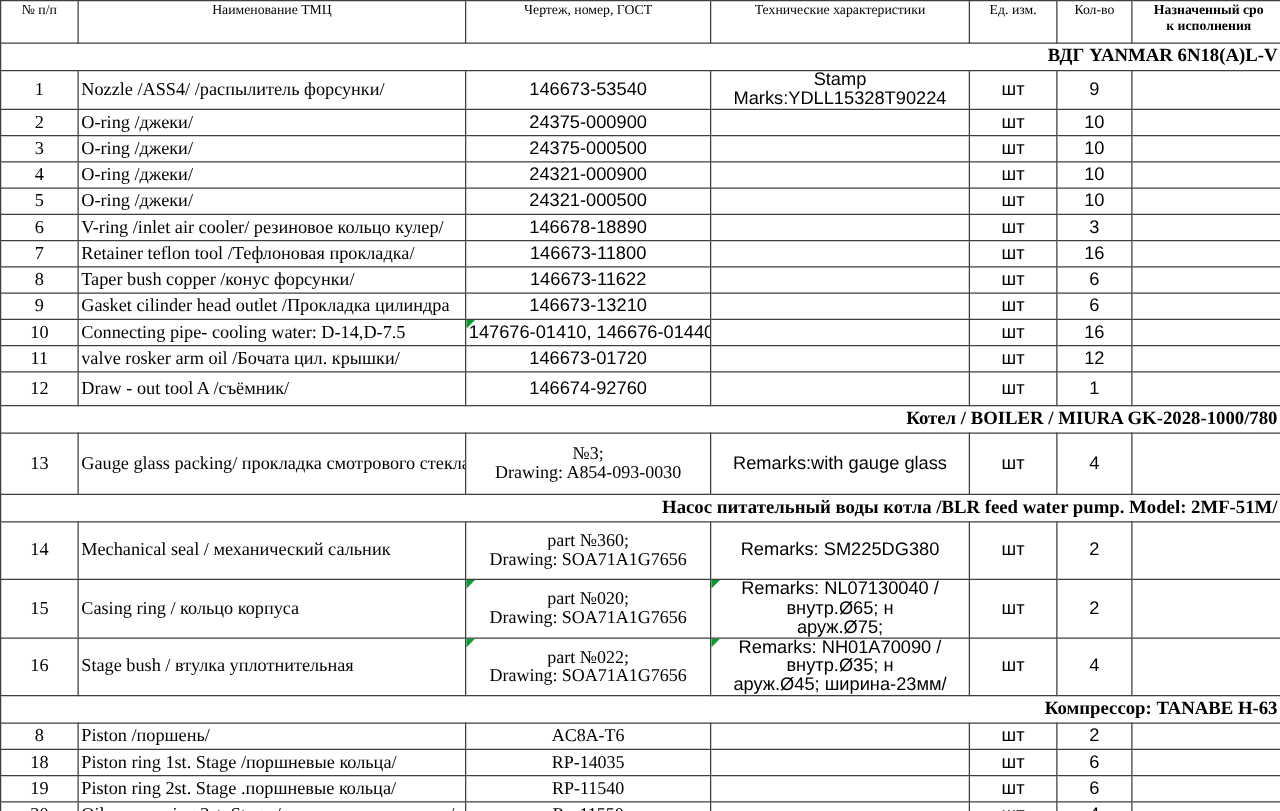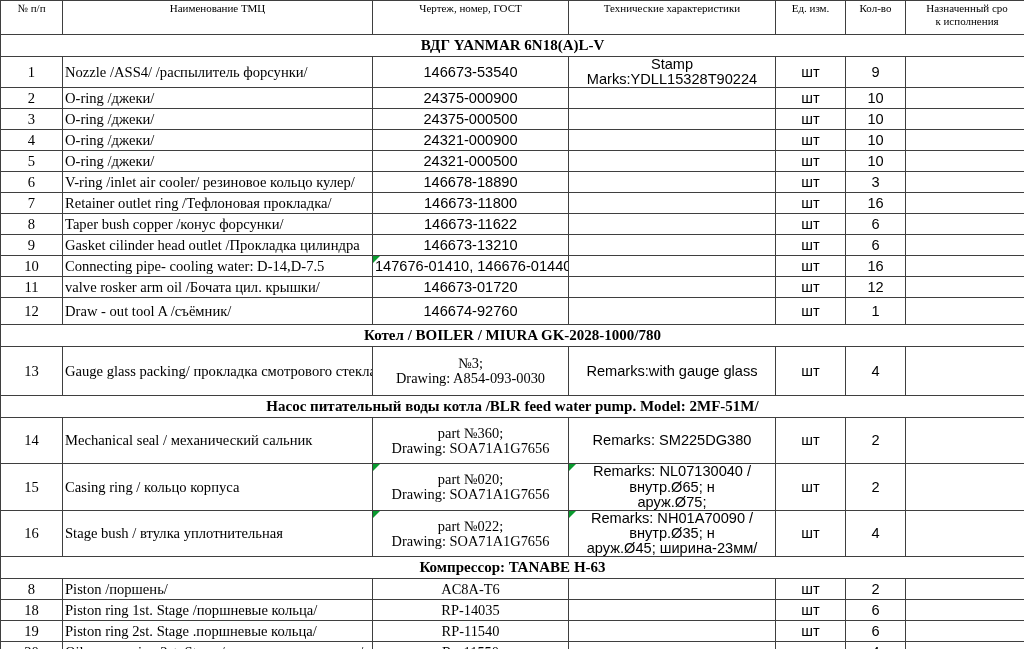--- a/index.html
+++ b/index.html
@@ -52,24 +52,25 @@
   }
   td.hdr-clip {
     position: relative;
     overflow: hidden;
   }
   td.hdr-clip .clipwrap {
     position: absolute;
     left: 4px; right: 0; top: 1px;
     text-align: center;
     line-height: 1.18;
+    font-weight: bold;
   }
   
   tr.section td {
-    text-align: center;
+    text-align: right;
     font-weight: bold;
     font-size: 15px;
     height: 21px;
   }
   
   tr.data td { font-size: 14.6px; }
   td.num { text-align: center; }
   td.name { text-align: left; padding-left: 6px; white-space: nowrap; }
   td.draw { text-align: center; font-family: "Liberation Sans", sans-serif; font-size: 13.2px; }
   td.draw.serif { font-family: "Liberation Serif", serif; font-size: 14.4px; }
@@ -192,21 +193,21 @@
     <td class="name">V-ring /inlet air cooler/ резиновое кольцо кулер/</td>
     <td class="draw">146678-18890</td>
     <td class="tech"></td>
     <td class="unit">шт</td>
     <td class="qty">3</td>
     <td class="term"></td>
   </tr>
 
   <tr class="data r-std">
     <td class="num">7</td>
-    <td class="name">Retainer outlet ring /Тефлоновая прокладка/</td>
+    <td class="name">Retainer teflon tool /Тефлоновая прокладка/</td>
     <td class="draw">146673-11800</td>
     <td class="tech"></td>
     <td class="unit">шт</td>
     <td class="qty">16</td>
     <td class="term"></td>
   </tr>
 
   <tr class="data r-std">
     <td class="num">8</td>
     <td class="name">Taper bush copper /конус форсунки/</td>

